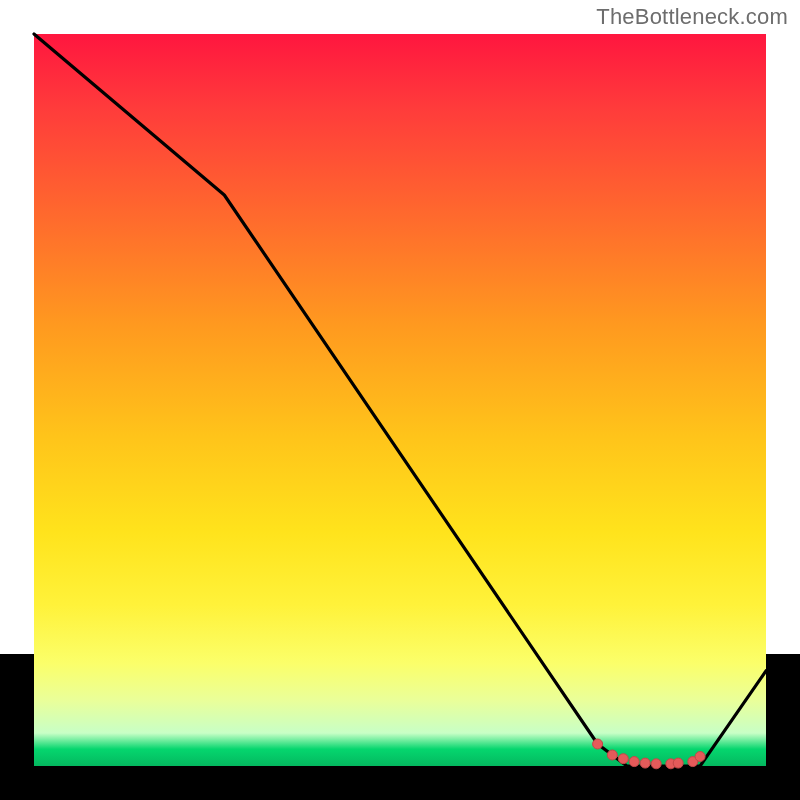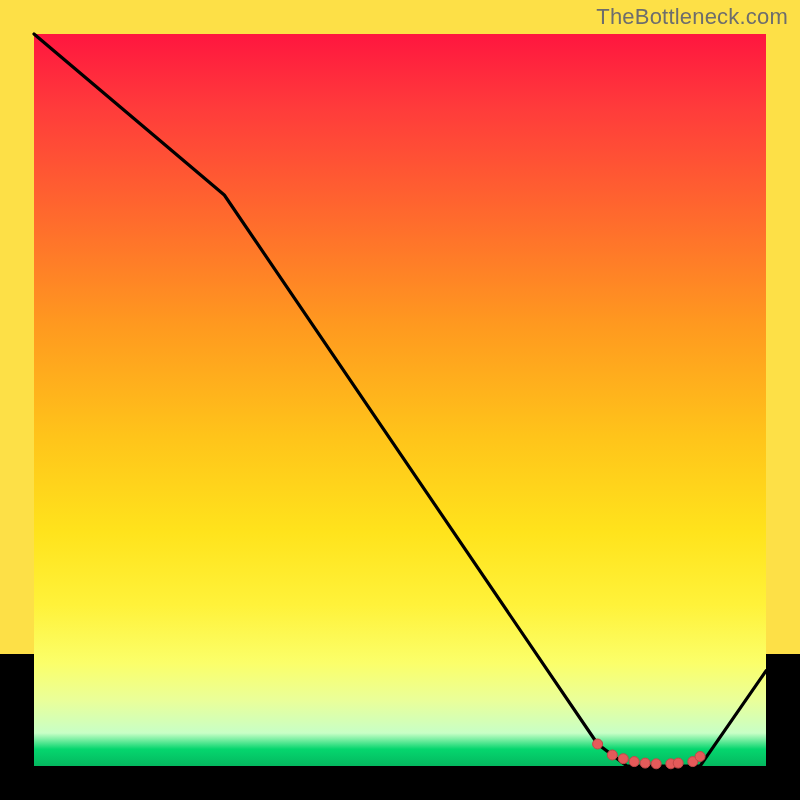--- a/index.html
+++ b/index.html
@@ -8,21 +8,21 @@
     width: 800px;
     height: 800px;
     background: #000;
     font-family: Arial, Helvetica, sans-serif;
     overflow: hidden;
   }
   .frame {
     position: relative;
     width: 800px;
     height: 654px;
-    background: #fde047;
+    background: #ffffff;
   }
   .attribution {
     position: absolute;
     top: 4px;
     right: 12px;
     color: #6d6d6d;
     font-size: 22px;
     font-weight: 400;
     letter-spacing: 0.2px;
   }

